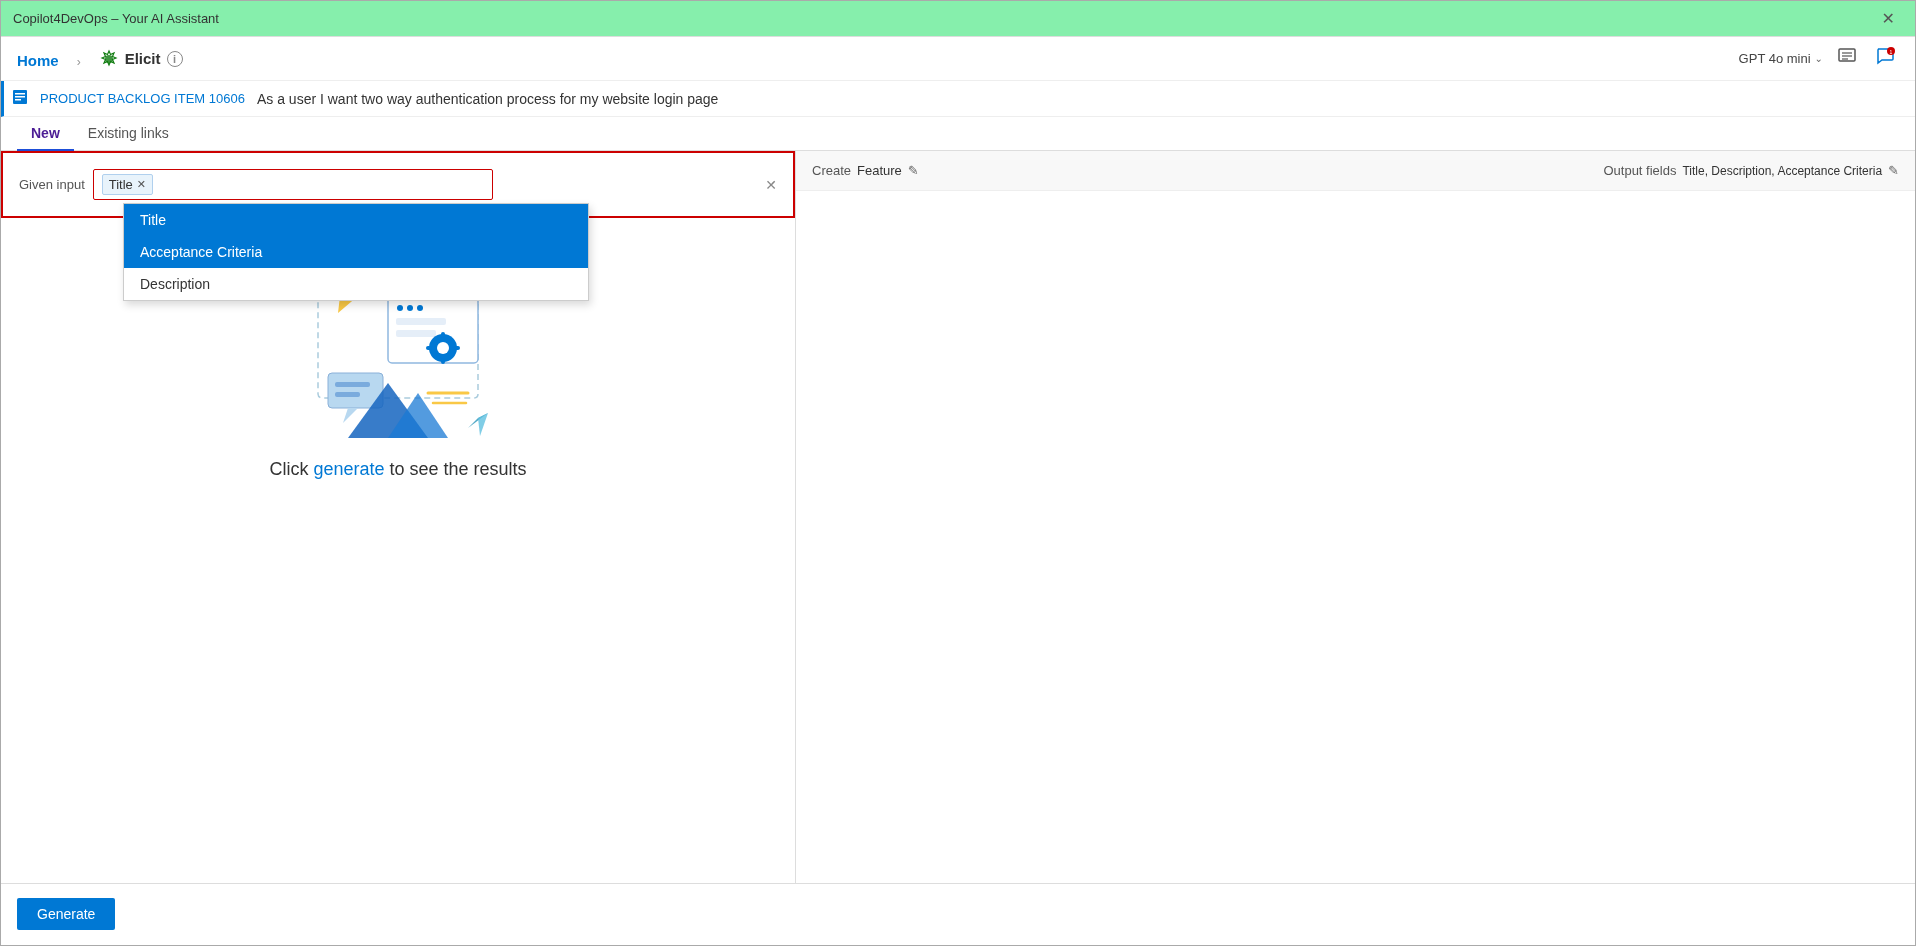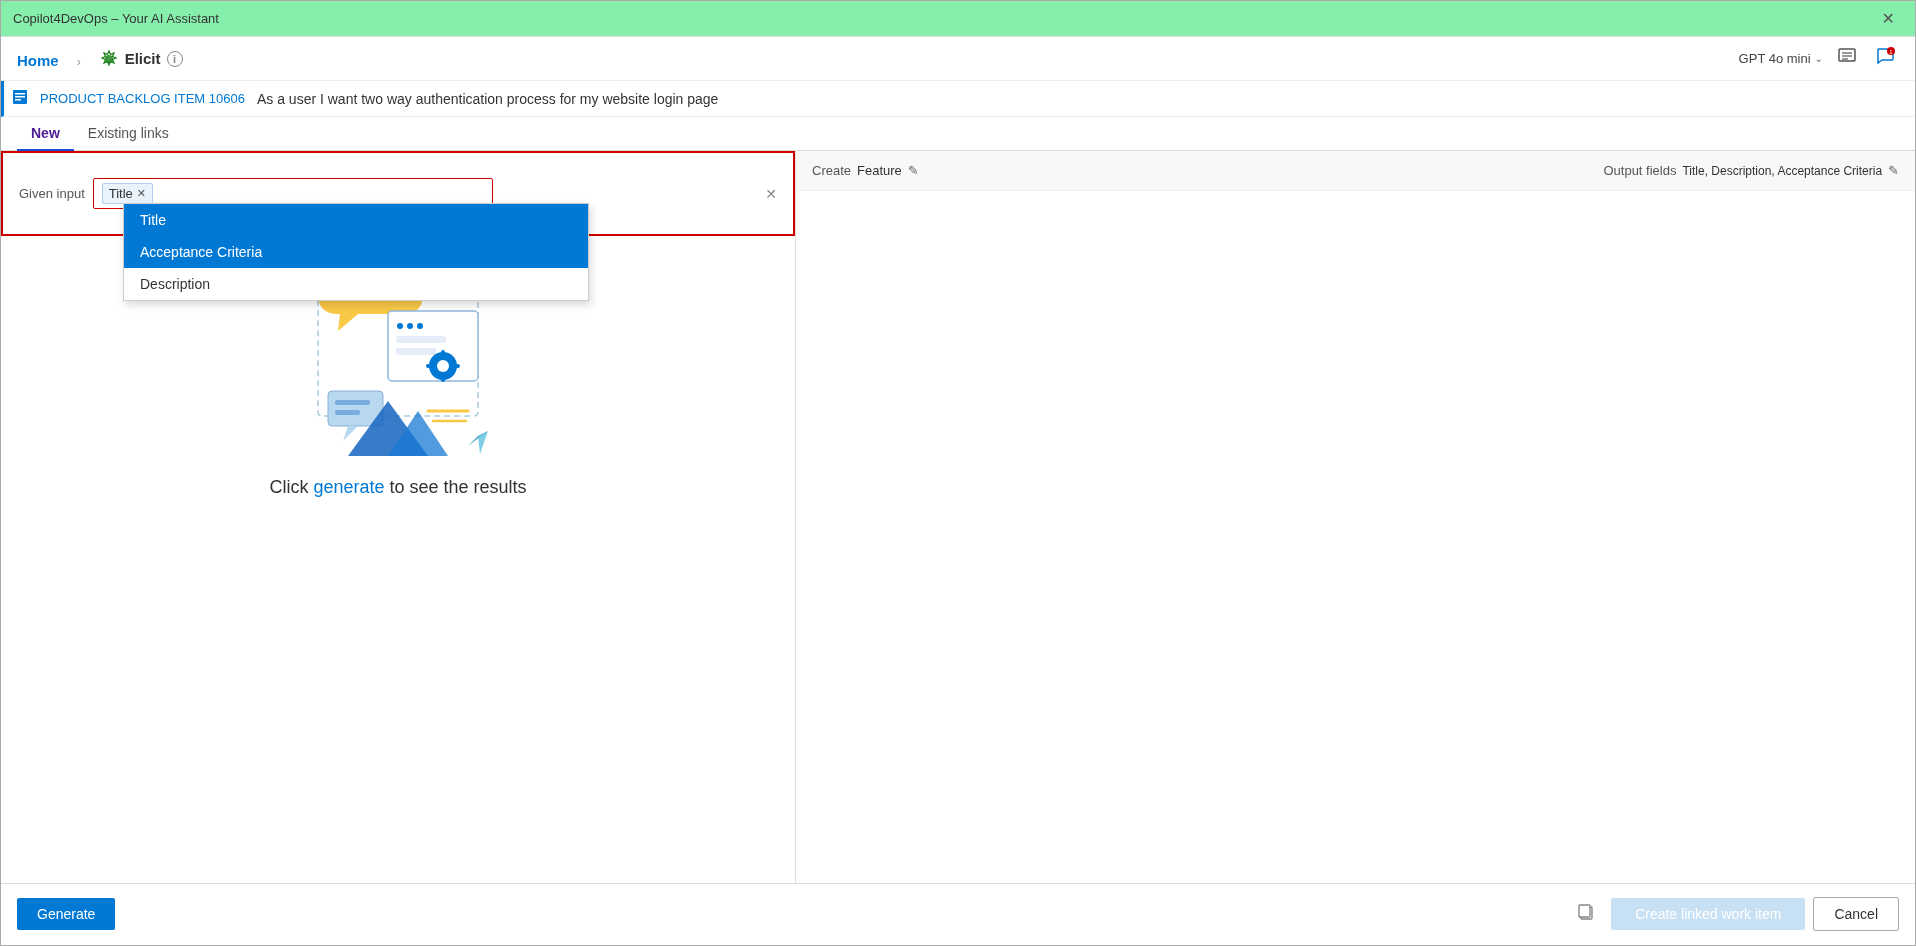--- a/index.html
+++ b/index.html
@@ -168,21 +168,21 @@
     .left-panel {
       width: 795px;
       border-right: 1px solid #ddd;
       position: relative;
       display: flex;
       flex-direction: column;
     }
 
     
     .given-input-section {
-      padding: 25px 16px;
+      padding: 16px 16px;
       position: relative;
     }
     .given-input-row {
       display: flex;
       align-items: center;
       gap: 8px;
     }
     .given-input-label {
       font-size: 13px;
       color: #555;
@@ -529,23 +529,13 @@
     </div>
 
     <div style="flex:1; background:#fff;"></div>
   </div>
 </div>
 
 <div class="footer">
   <div class="footer-left">
     <button class="btn-primary">Generate</button>
   </div>
-  <div class="footer-right">
-    <span class="copy-icon">
-      <svg width="18" height="18" viewBox="0 0 18 18">
-        <rect x="4" y="4" width="11" height="12" rx="1" fill="none" stroke="#888" stroke-width="1.4"></rect>
-        <rect x="2" y="2" width="11" height="12" rx="1" fill="white" stroke="#888" stroke-width="1.4"></rect>
-      </svg>
-    </span>
-    <button class="btn-disabled">Create linked work item</button>
-    <button class="btn-secondary">Cancel</button>
-  </div>
 </div>
 
 </body></html>

